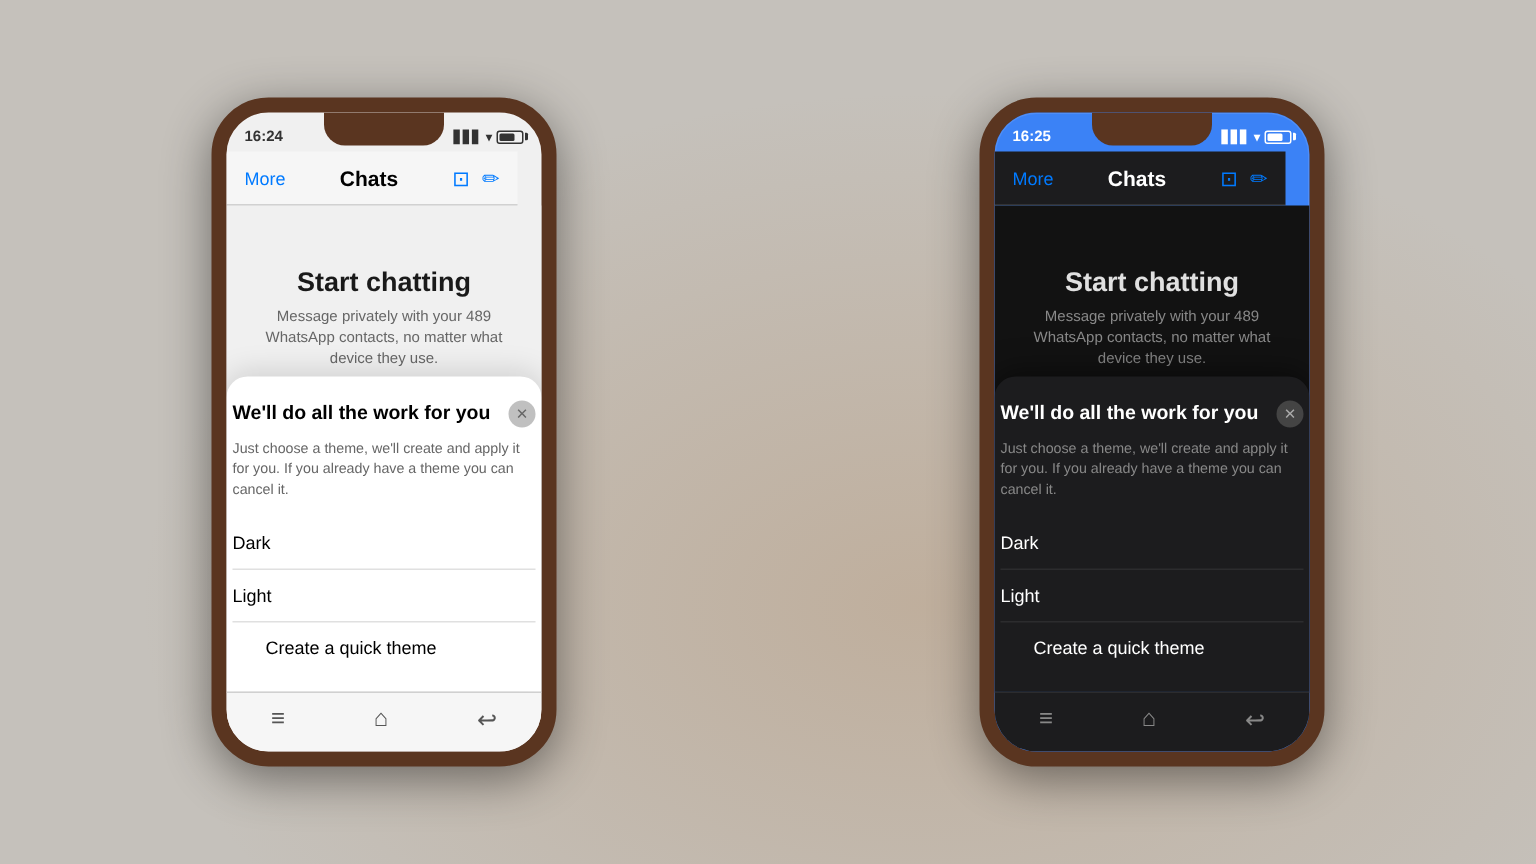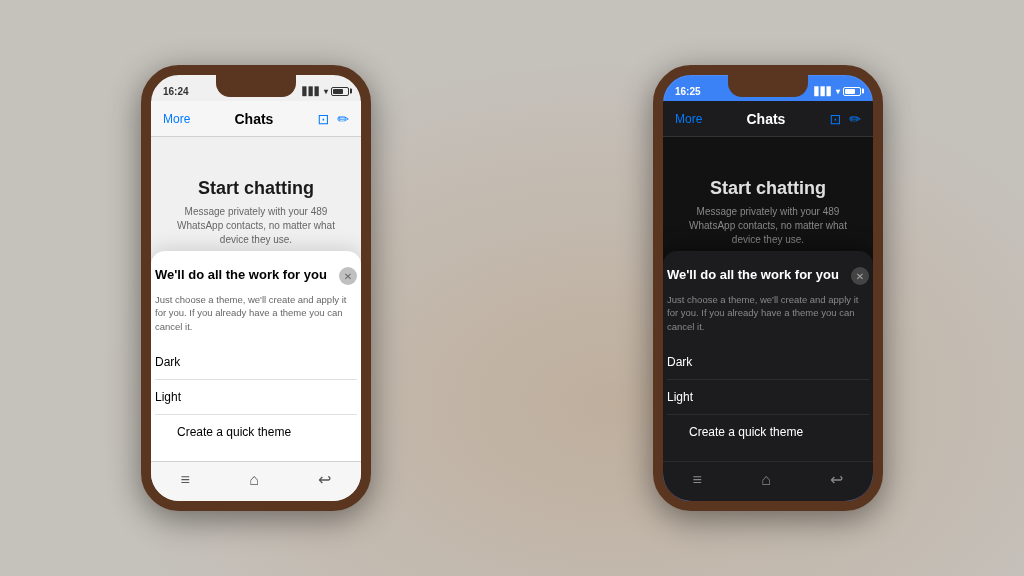--- a/index.html
+++ b/index.html
@@ -123,21 +123,21 @@
       width: 70%;
       background: currentColor;
       border-radius: 1px;
     }
 
     
     .wa-navbar {
       position: absolute;
       top: 26px;
       left: 0;
-      right: 0;
+      right: 16px;
       height: 36px;
       display: flex;
       align-items: center;
       justify-content: space-between;
       padding: 0 12px;
       border-bottom: 0.5px solid rgba(0,0,0,0.15);
       z-index: 8;
     }
 
     .wa-navbar.light { background: #f6f6f6; }

